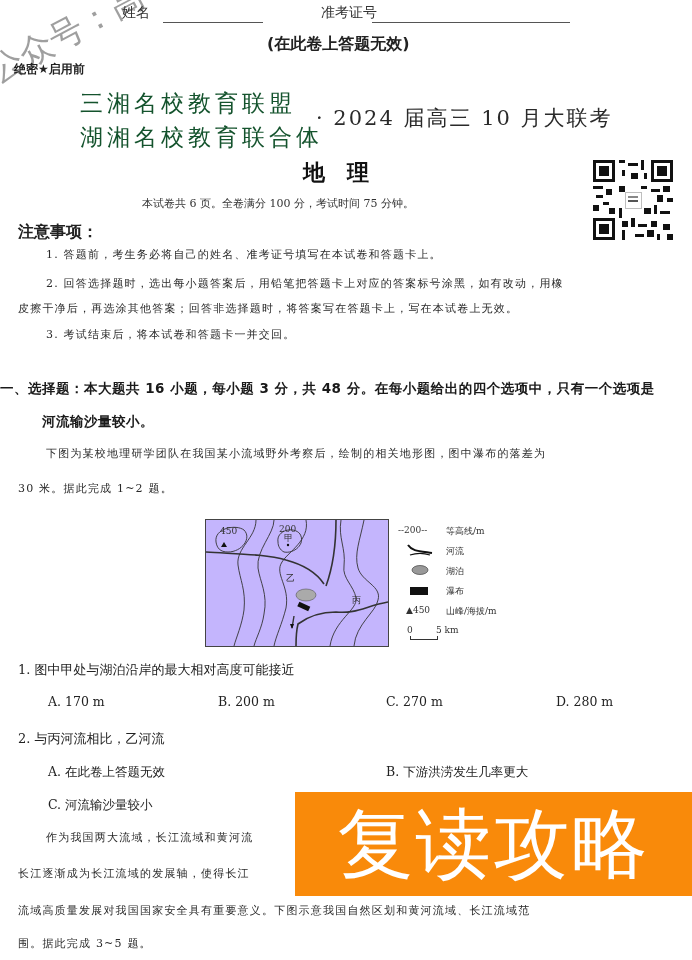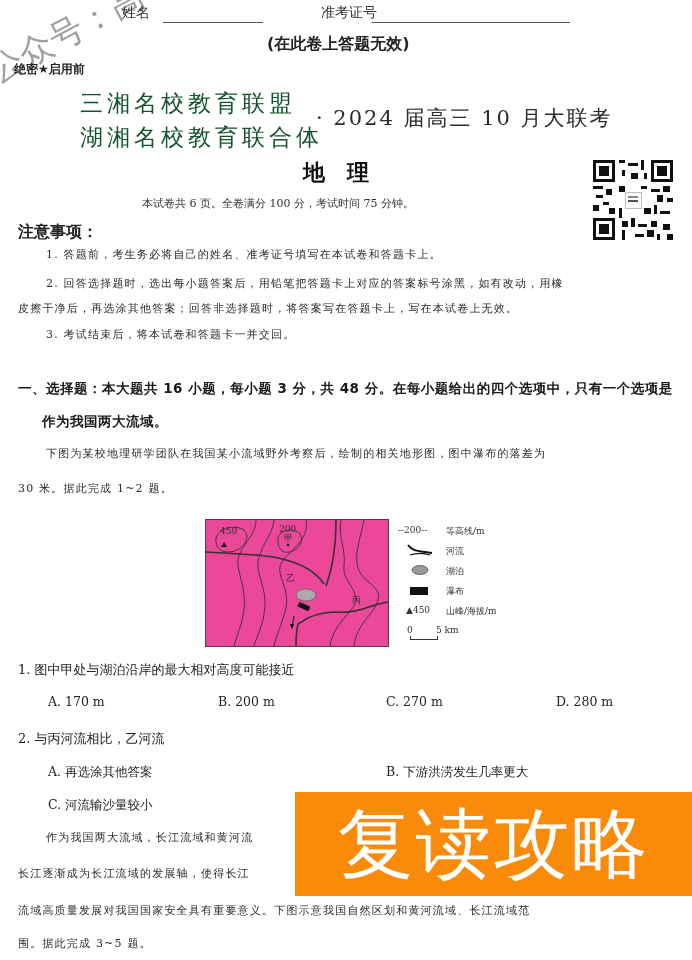--- a/index.html
+++ b/index.html
@@ -27,21 +27,21 @@
   .body-text { font-size: 11px; color: #2a2a2a; letter-spacing: 1.2px; line-height: 26px; white-space: nowrap; }
   .section-head { font-size: 13.5px; font-weight: bold; color: #1a1a1a; letter-spacing: 0.5px; white-space: nowrap; }
 
   .q-stem { font-size: 13px; color: #222; white-space: nowrap; }
   .opt { font-size: 12.5px; color: #222; white-space: nowrap; }
 
   
   .qr { width: 80px; height: 80px; background: #fff; }
 
   
-  .map-box { border: 1.5px solid #444; background: #ec4899; overflow: hidden; }
+  .map-box { border: 1.5px solid #444; background: #c4b5fd; overflow: hidden; }
   .legend-text { font-size: 9px; color: #333; white-space: nowrap; }
 
   
   .banner {
     background: #f98a0a; color: #fff;
     font-family: "DejaVu Sans", "Liberation Sans", sans-serif;
     font-size: 76px; letter-spacing: 2px; line-height: 104px; text-align: center;
   }
 
   .watermark {
@@ -124,22 +124,22 @@
       <rect x="11" y="12.6" width="3" height="0.6" fill="#555"></rect>
   </svg>
 </div>
 
 <div class="abs notice sans" style="left:18px; top:222px;">注意事项：</div>
 <div class="abs body-text" style="left:46px; top:242px;">1. 答题前，考生务必将自己的姓名、准考证号填写在本试卷和答题卡上。</div>
 <div class="abs body-text" style="left:46px; top:271px;">2. 回答选择题时，选出每小题答案后，用铅笔把答题卡上对应的答案标号涂黑，如有改动，用橡</div>
 <div class="abs body-text" style="left:18px; top:296px;">皮擦干净后，再选涂其他答案；回答非选择题时，将答案写在答题卡上，写在本试卷上无效。</div>
 <div class="abs body-text" style="left:46px; top:322px;">3. 考试结束后，将本试卷和答题卡一并交回。</div>
 
-<div class="abs section-head sans" style="left:18px; top:380px;">一、选择题：本大题共 16 小题，每小题 3 分，共 48 分。在每小题给出的四个选项中，只有一个选项是</div>
-<div class="abs section-head sans" style="left:42px; top:413px;">作为我国两大流域。</div>
+<div class="abs section-head sans" style="left:0; top:380px;">一、选择题：本大题共 16 小题，每小题 3 分，共 48 分。在每小题给出的四个选项中，只有一个选项是</div>
+<div class="abs section-head sans" style="left:42px; top:413px;">河流输沙量较小。</div>
 <div class="abs body-text" style="left:46px; top:441px;">下图为某校地理研学团队在我国某小流域野外考察后，绘制的相关地形图，图中瀑布的落差为</div>
 <div class="abs body-text" style="left:18px; top:476px;">30 米。据此完成 1~2 题。</div>
 
 <div class="abs map-box" style="left:205px; top:519px; width:182px; height:126px;">
   <svg width="182" height="126" viewBox="0 0 182 126" fill="none" stroke="#333" stroke-width="0.9">
 
     <path d="M10,22 C8,8 30,4 38,10 C46,18 36,32 22,32 C14,32 11,28 10,22 Z"></path>
     <path d="M72,22 C70,10 88,6 94,14 C100,24 88,34 78,32 C74,30 72,26 72,22 Z"></path>
     <path d="M50,0 C50,18 30,28 32,45 C34,60 40,70 38,90 C36,105 30,118 28,126"></path>
     <path d="M68,0 C68,14 50,30 52,48 C54,62 62,74 58,94 C56,108 50,118 48,126"></path>
@@ -200,21 +200,21 @@
   </div>
 </div>
 
 <div class="abs q-stem serif" style="left:18px; top:661px;">1. 图中甲处与湖泊沿岸的最大相对高度可能接近</div>
 <div class="abs opt serif" style="left:48px; top:694px;">A. 170 m</div>
 <div class="abs opt serif" style="left:218px; top:694px;">B. 200 m</div>
 <div class="abs opt serif" style="left:386px; top:694px;text-align:right;">C. 270 m</div>
 <div class="abs opt serif" style="left:556px; top:694px;">D. 280 m</div>
 
 <div class="abs q-stem serif" style="left:18px; top:730px;">2. 与丙河流相比，乙河流</div>
-<div class="abs opt serif" style="left:48px; top:764px;">A. 再选涂其他答案</div>
+<div class="abs opt serif" style="left:48px; top:764px;">A. 在此卷上答题无效</div>
 <div class="abs opt serif" style="left:386px; top:764px;">B. 下游洪涝发生几率更大</div>
 <div class="abs opt serif" style="left:48px; top:797px;">C. 河流输沙量较小</div>
 
 <div class="abs body-text" style="left:46px; top:825px;">作为我国两大流域，长江流域和黄河流</div>
 <div class="abs body-text" style="left:18px; top:861px;">长江逐渐成为长江流域的发展轴，使得长江</div>
 <div class="abs body-text" style="left:18px; top:898px;">流域高质量发展对我国国家安全具有重要意义。下图示意我国自然区划和黄河流域、长江流域范</div>
 <div class="abs body-text" style="left:18px; top:931px;">围。据此完成 3~5 题。</div>
 
 <div class="abs banner" style="left:295px; top:792px; width:397px; height:104px;">
   <span>复读攻略</span>

